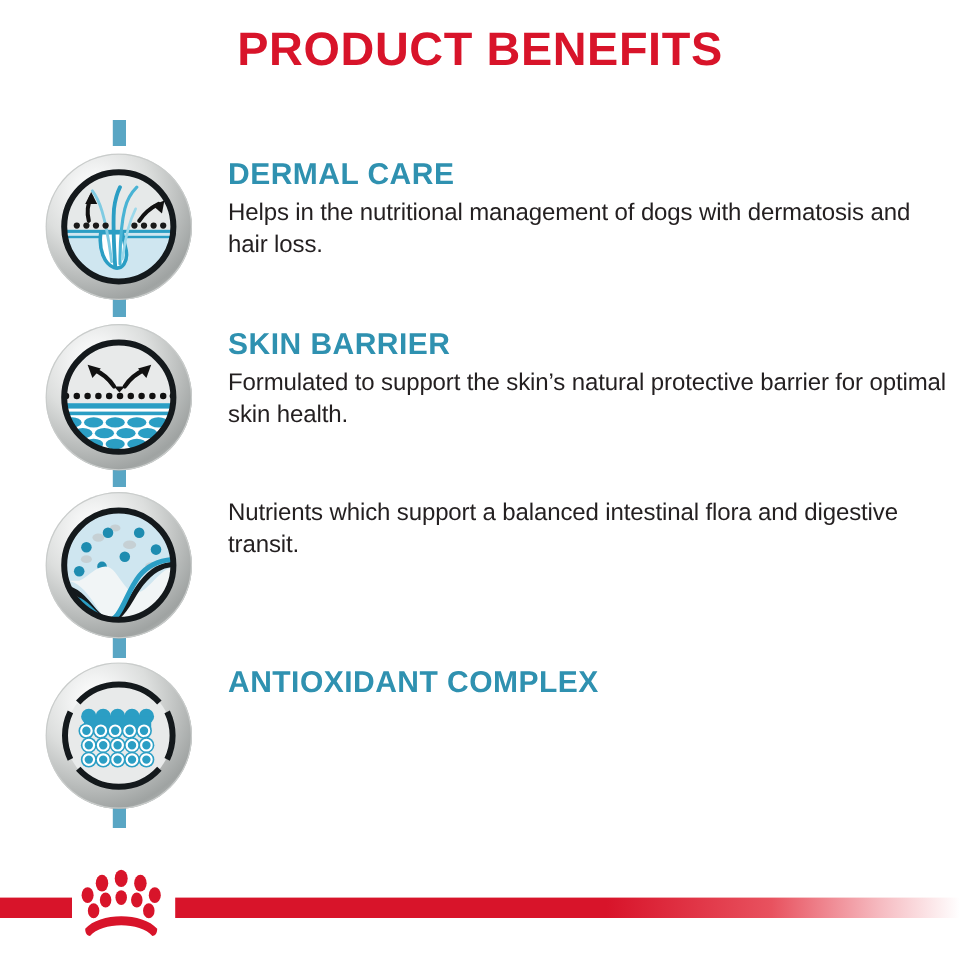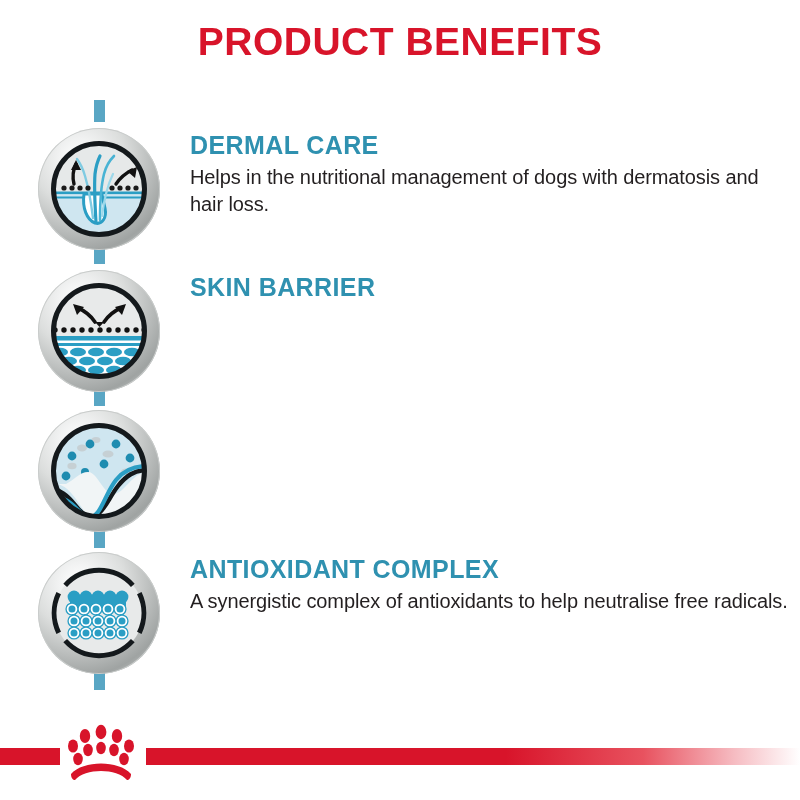--- a/index.html
+++ b/index.html
@@ -252,20 +252,21 @@
             <path d="M35 34 L46 37 L39 45 Z" fill="#111"></path>
             <path d="M66 52 C70 46 76 41 83 38" fill="none" stroke="#111" stroke-width="3.6" stroke-linecap="round"></path>
             <path d="M88 34 L84 45 L77 37 Z" fill="#111"></path>
             <path d="M57 52 L66 52 L61.5 57 Z" fill="#111"></path>
           </g>
           <circle cx="61" cy="61" r="45.5" fill="none" stroke="#14191c" stroke-width="5"></circle>
         </svg>
       </div>
       <div class="benefit-text">
         <div class="benefit-heading">SKIN BARRIER</div>
+        <div class="benefit-desc">Formulated to support the skin’s natural protective barrier for optimal skin health.</div>
       </div>
     </div>
 
     <div class="row r2">
       <div class="icon-wrap">
         <svg viewBox="0 0 122 122" xmlns="http://www.w3.org/2000/svg">
           <defs>
             <clipPath id="c3">
                 <circle cx="61" cy="61" r="44"></circle>
               </clipPath>
@@ -294,20 +295,21 @@
             <path d="M12 74 C24 72 32 80 40 92 C48 104 52 110 60 110 L110 110 L110 62 C100 62 94 70 86 78 C78 86 72 86 66 78 C60 70 56 62 50 62 C42 62 36 70 28 74 Z" fill="#f1f5f6"></path>
 
             <path d="M10 80 C22 78 30 86 38 96 C46 106 52 110 60 104 C68 98 72 86 80 76 C88 66 96 60 110 60" fill="none" stroke="#14191c" stroke-width="4.4" stroke-linecap="round"></path>
 
             <path d="M14 90 C26 86 32 92 40 100 C48 108 54 110 60 102 C66 94 70 80 78 70 C86 60 96 56 110 56" fill="none" stroke="#2b9ec4" stroke-width="4.2" stroke-linecap="round"></path>
           </g>
           <circle cx="61" cy="61" r="45.5" fill="none" stroke="#14191c" stroke-width="5"></circle>
         </svg>
       </div>
       <div class="benefit-text">
+        <div class="benefit-desc">Nutrients which support a balanced intestinal flora and digestive transit.</div>
       </div>
     </div>
 
     <div class="row r3">
       <div class="icon-wrap">
         <svg viewBox="0 0 122 122" xmlns="http://www.w3.org/2000/svg">
           <defs>
             <clipPath id="c4">
                 <circle cx="61" cy="61" r="44"></circle>
               </clipPath>
@@ -381,21 +383,20 @@
           <g fill="none" stroke="#14191c" stroke-width="5" stroke-linecap="butt">
             <path d="M 27.2 33.4 A 45.5 45.5 0 0 1 94.8 33.4"></path>
             <path d="M 101.3 41.2 A 45.5 45.5 0 0 1 101.3 80.8"></path>
             <path d="M 94.8 88.6 A 45.5 45.5 0 0 1 27.2 88.6"></path>
             <path d="M 20.7 80.8 A 45.5 45.5 0 0 1 20.7 41.2"></path>
           </g>
         </svg>
       </div>
       <div class="benefit-text">
         <div class="benefit-heading">ANTIOXIDANT COMPLEX</div>
-        <div class="benefit-desc">A synergistic complex of antioxidants to help neutralise free radicals.</div>
       </div>
     </div>
 
   </div>
 
   <div class="footer">
     <div class="footer-bar-left"></div>
     <div class="footer-bar-right"></div>
     <div class="footer-logo">
       <svg viewBox="0 0 92 66" xmlns="http://www.w3.org/2000/svg">

